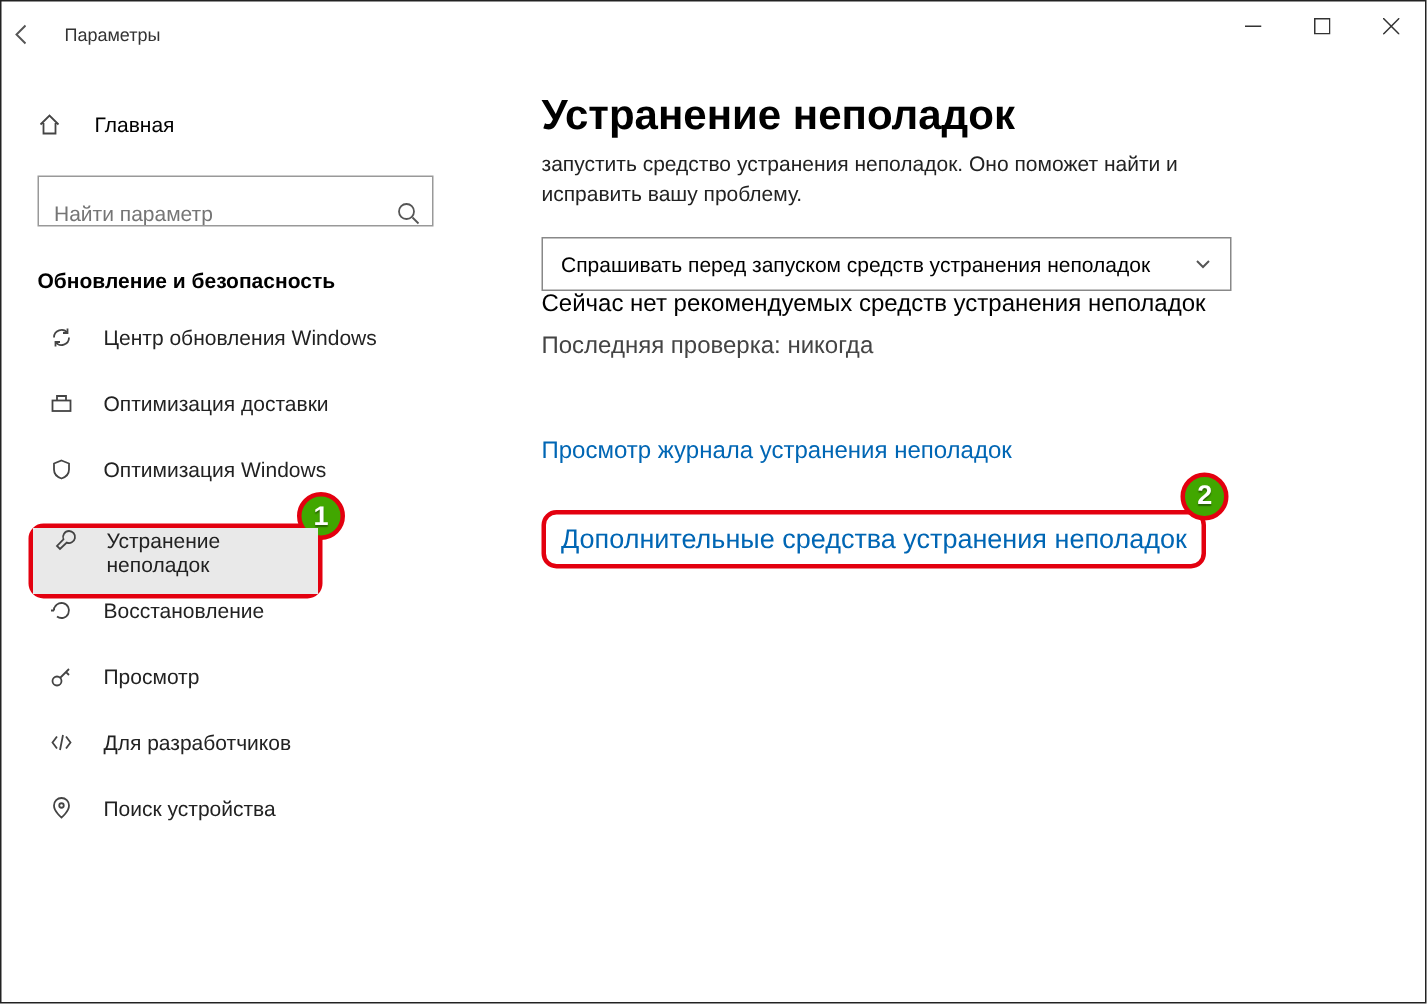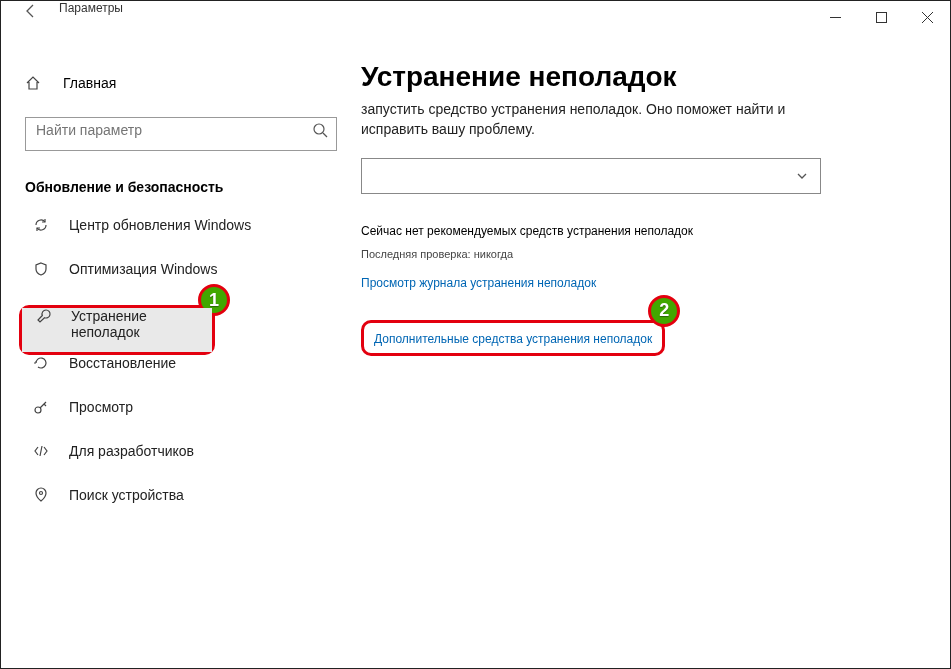--- a/index.html
+++ b/index.html
@@ -10,22 +10,22 @@
     width: 951px;
     height: 669px;
     overflow: hidden;
     border: 1px solid #222;
     position: relative;
   }
   
   .titlebar {
     height: 44px;
     display: flex;
-    align-items: flex-start;
-    padding-left: 20px;
+    align-items: center;
+    padding-left: 4px;
     font-size: 12px;
     color: #333;
   }
   .titlebar .back {
     width: 20px; height: 20px;
     display: flex; align-items: center; justify-content: center;
     margin-right: 18px;
   }
   .win-controls {
     position: absolute;
@@ -52,25 +52,25 @@
   .home-row {
     display: flex; align-items: center;
     height: 40px;
     margin-top: 18px;
     font-size: 14px;
     text-align: center;
   }
   .home-row .ico { width: 20px; margin-right: 18px; display:flex; align-items:center; color:#444;}
   .search {
     margin-top: 14px;
-    width: 312px; height: 34px;
+    width: 264px; height: 34px;
     border: 1px solid #999;
     background: #fff;
     display: flex; align-items: flex-start;
-    padding: 4px 8px 0 10px;
+    padding: 16px 8px 0 10px;
     font-size: 14px;
     color: #666;
   }
   .search input {
     flex: 1; border: none; outline: none;
     font-size: 14px; font-family: inherit;
     background: transparent;
   }
   .search .mag { color: #555; }
   .section-title {
@@ -135,32 +135,32 @@
   .dropdown {
     margin-top: 18px;
     width: 460px; height: 36px;
     border: 1px solid #888;
     background: #fff;
     display: flex; align-items: center;
     padding: 0 12px;
     font-size: 14px;
   }
   .dropdown .chev { margin-left: auto; color:#555; }
-  .status-line { font-size: 12px; margin-top: 30px; }
-  .small-line { font-size: 11px; color: #444; margin-top: 10px; }
-  .link { font-size: 12px; color: #0066b4; margin-top: 16px; display:block; }
+  .status-line { font-size: 16px; }
+  .small-line { font-size: 16px; color: #444; margin-top: 10px; }
+  .link { font-size: 16px; color: #0066b4; margin-top: 52px; display:block; }
   .link2-wrap {
     margin-top: 30px;
     display: inline-block;
     border: 3px solid #e3000f;
     border-radius: 10px;
     padding: 6px 10px;
     position: relative;
   }
-  .link2 { font-size: 12px; color: #0066b4; }
+  .link2 { font-size: 18px; color: #0066b4; }
   svg { display: block; }
 </style>
 </head>
 <body>
 
 <div class="titlebar">
   <span class="back">
     <svg width="16" height="16" viewBox="0 0 16 16">
         <path d="M10 2 L4 8 L10 14" stroke="#555" stroke-width="1.3" fill="none"></path>
       </svg>
@@ -215,20 +215,29 @@
           <svg width="16" height="16" viewBox="0 0 16 16">
               <path d="M3 8a5 5 0 0 1 9-3M13 8a5 5 0 0 1-9 3" stroke="#444" stroke-width="1.2" fill="none"></path>
               <path d="M12 2v3h-3M4 14v-3h3" stroke="#444" stroke-width="1.2" fill="none"></path>
             </svg>
         </span>
         <span>Центр обновления Windows</span>
       </div>
       <div class="nav-item">
         <span class="ico">
           <svg width="16" height="16" viewBox="0 0 16 16">
+              <rect x="2" y="6" width="12" height="7" stroke="#444" stroke-width="1.2" fill="none"></rect>
+              <path d="M5 6V3h6v3" stroke="#444" stroke-width="1.2" fill="none"></path>
+            </svg>
+        </span>
+        <span>Оптимизация доставки</span>
+      </div>
+      <div class="nav-item">
+        <span class="ico">
+          <svg width="16" height="16" viewBox="0 0 16 16">
               <path d="M8 2l5 2v4c0 3-2 5-5 6-3-1-5-3-5-6V4l5-2z" stroke="#444" stroke-width="1.2" fill="none"></path>
             </svg>
         </span>
         <span>Оптимизация Windows</span>
       </div>
 
       <div class="hl-box" style="margin-left:-6px; margin-right:100px;">
         <div class="badge" style="top:-24px; right:-18px;">1</div>
         <div class="nav-item selected" style="padding-left:12px;">
           <span class="ico">
@@ -276,20 +285,21 @@
       </div>
     </div>
   </div>
 
   <div class="content">
     <h1>Устранение неполадок</h1>
     <p class="para">запустить средство устранения неполадок. Оно поможет найти и исправить вашу проблему.</p>
 
 
     <div class="dropdown">
+      <span>Спрашивать перед запуском средств устранения неполадок</span>
       <span class="chev">
         <svg width="12" height="12" viewBox="0 0 12 12">
             <path d="M2 4l4 4 4-4" stroke="#555" stroke-width="1.3" fill="none"></path>
           </svg>
       </span>
     </div>
 
     <p class="status-line">Сейчас нет рекомендуемых средств устранения неполадок</p>
     <p class="small-line">Последняя проверка: никогда</p>
 

